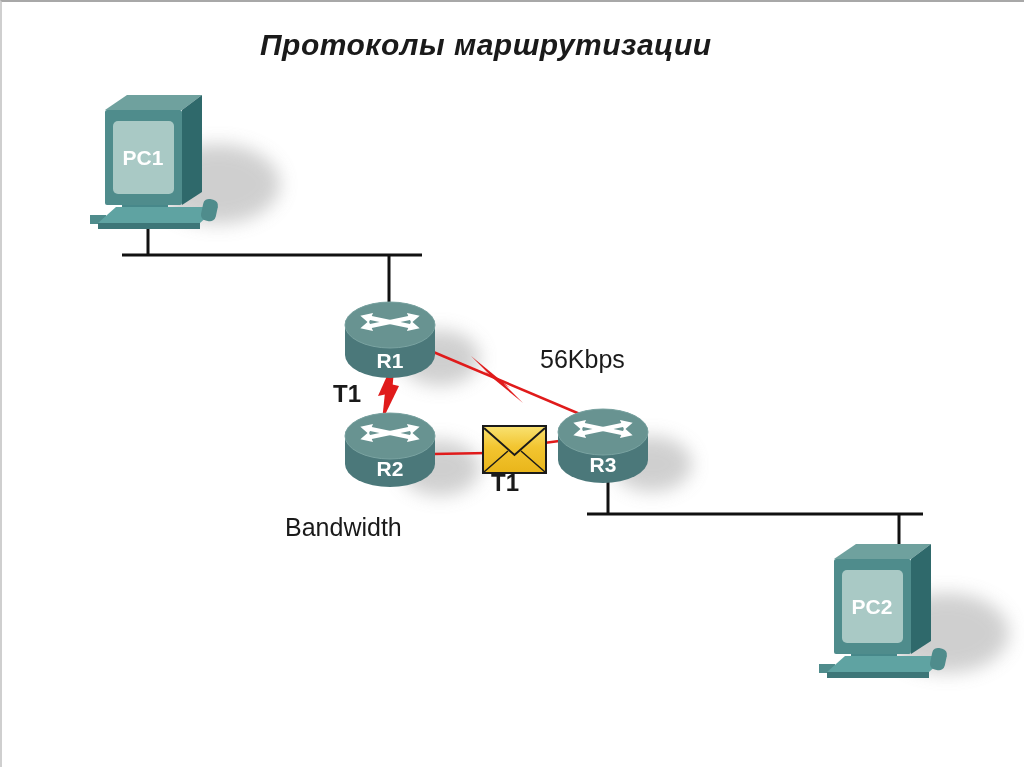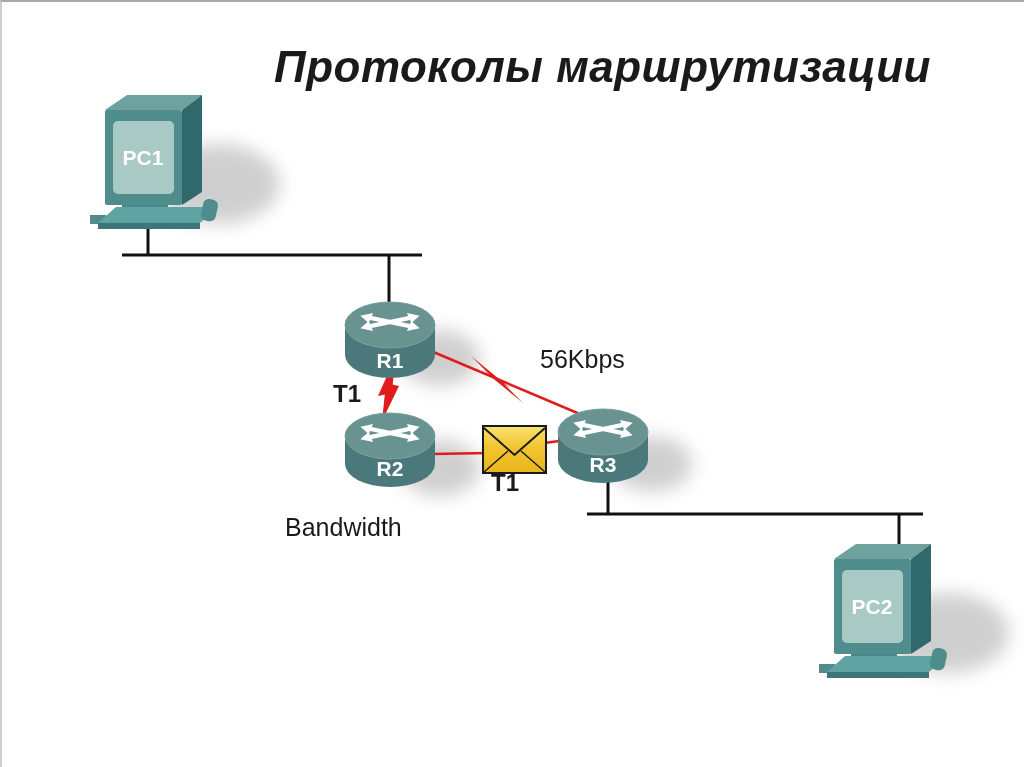--- a/index.html
+++ b/index.html
@@ -8,24 +8,24 @@
     width:1024px;height:767px;
     background:#fff;
     overflow:hidden;
     border-top:2px solid #a8a8a8;
     border-left:2px solid #cfcfcf;
     box-sizing:border-box;
     font-family:"Liberation Sans",sans-serif;
   }
   .title{
     position:absolute;left:256px;top:24px;
-    font-size:44px;font-weight:700;font-style:italic;
+    font-size:30px;font-weight:700;font-style:italic;
     color:var(--text,#1a1a1a);
     letter-spacing:0.5px;
-    margin:16px;
+    margin:2px;
   }
   svg{position:absolute;left:0;top:0;}
   .line-black{stroke:var(--line-black,#111);stroke-width:3;fill:none;}
   .line-red{stroke:var(--link-red,#e01b1b);stroke-width:2.5;fill:none;}
   .bolt{fill:var(--link-red,#e01b1b);}
   .router-body{fill:var(--router-body,#4b787a);}
   .router-top{fill:var(--router-top,#689391);stroke:#7aa3a1;stroke-width:1;}
   .pc-body{fill:var(--pc-body,#4f8c8c);}
   .pc-screen{fill:var(--pc-screen,#a9c9c5);}
   .node-label{fill:#ffffff;font-weight:700;font-size:21px;font-family:"Liberation Sans",sans-serif;text-anchor:middle;}

